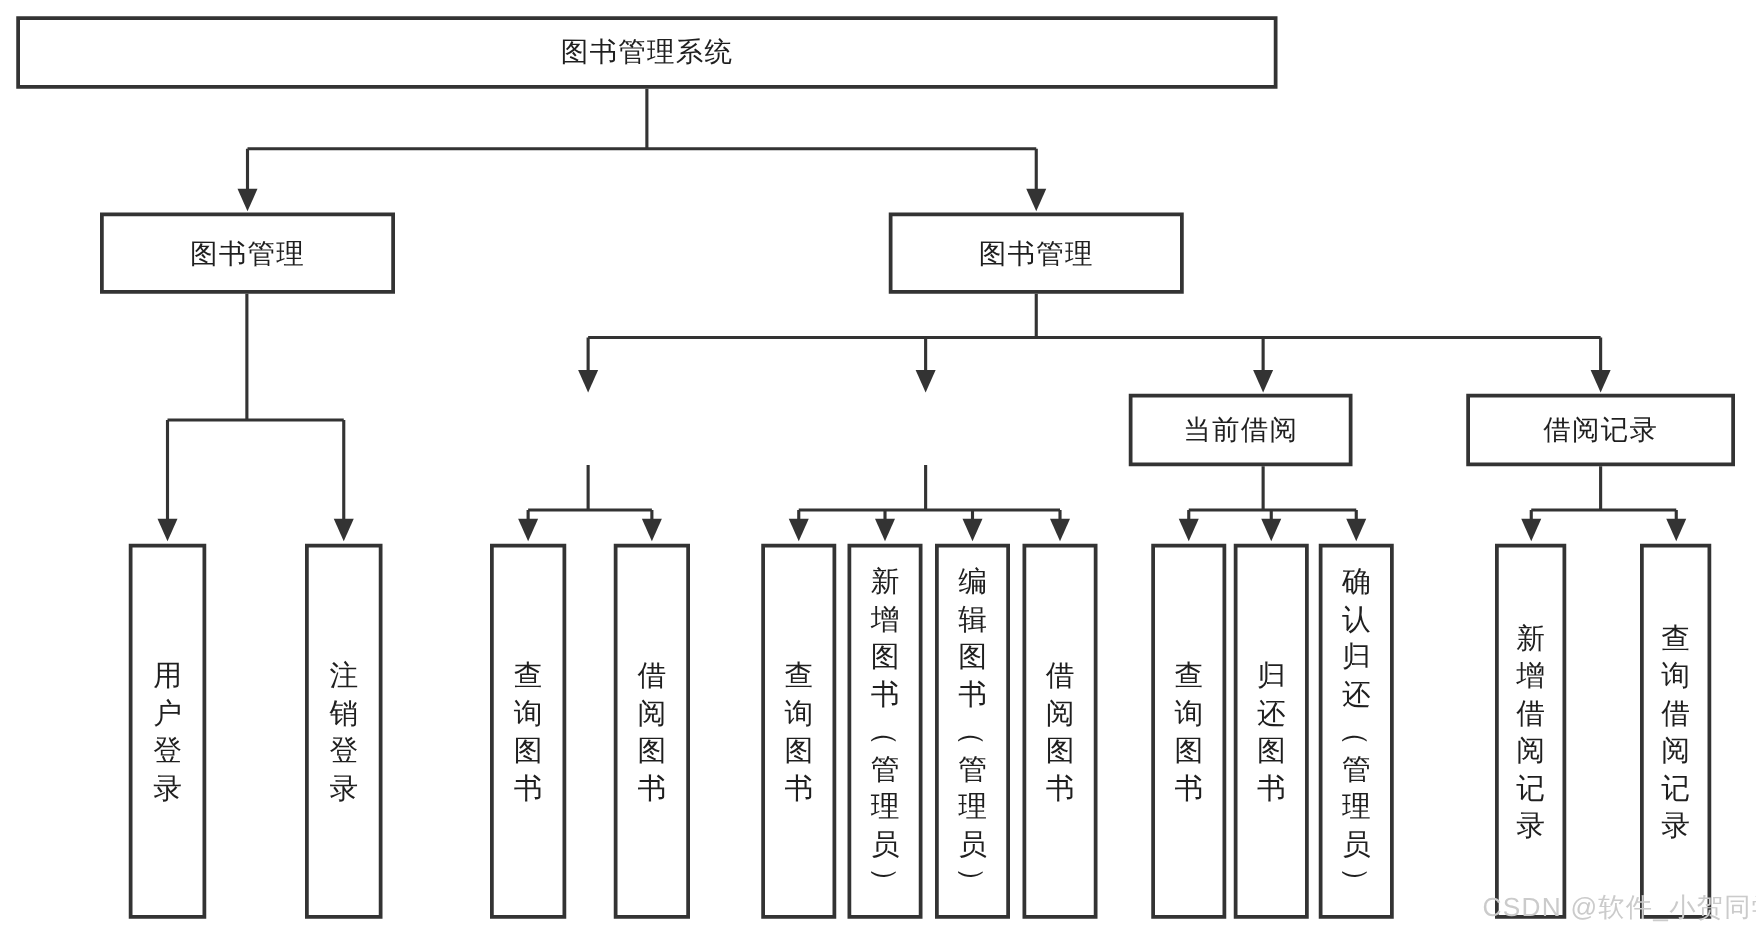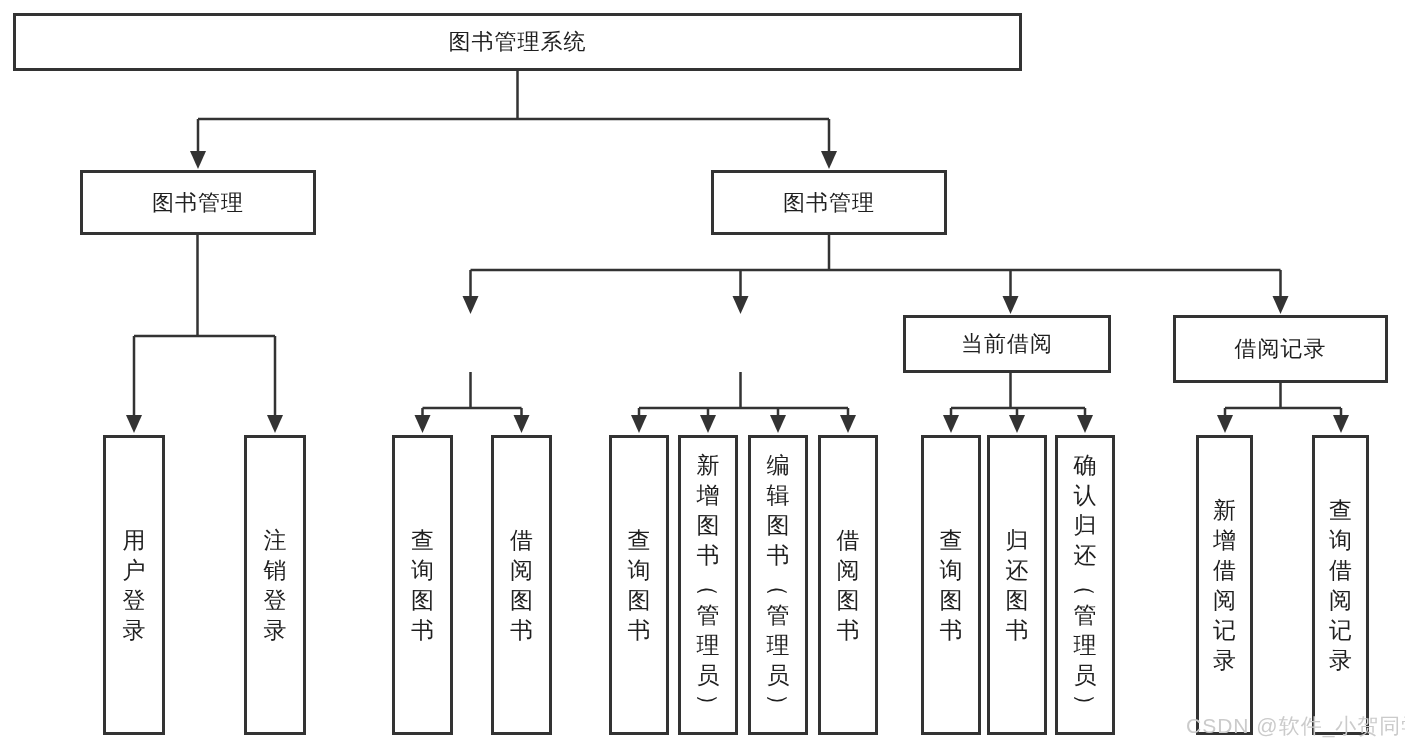--- a/index.html
+++ b/index.html
@@ -64,24 +64,24 @@
     <span class="hlabel">图书管理系统</span>
   </div>
 
   <div class="box" style="left:80px;top:170px;width:236px;height:65px;">
     <span class="hlabel">图书管理</span>
   </div>
   <div class="box" style="left:711px;top:170px;width:236px;height:65px;">
     <span class="hlabel">图书管理</span>
   </div>
 
-  <div class="box" style="left:903px;top:315px;width:208px;height:58px;font-family:Liberation Mono, monospace;">
+  <div class="box" style="left:903px;top:315px;width:179px;height:58px;font-family:Liberation Mono, monospace;">
     <span class="hlabel">当前借阅</span>
   </div>
-  <div class="box" style="left:1173px;top:315px;width:215px;height:68px;">
+  <div class="box" style="left:1173px;top:315px;width:215px;height:58px;">
     <span class="hlabel">借阅记录</span>
   </div>
 
   <div class="box vbox" style="left:103px;top:435px;width:62px;height:300px;">
     <span class="label">
         <span class="vchar">用</span>
         <span class="vchar">户</span>
         <span class="vchar">登</span>
         <span class="vchar">录</span>
       </span>

